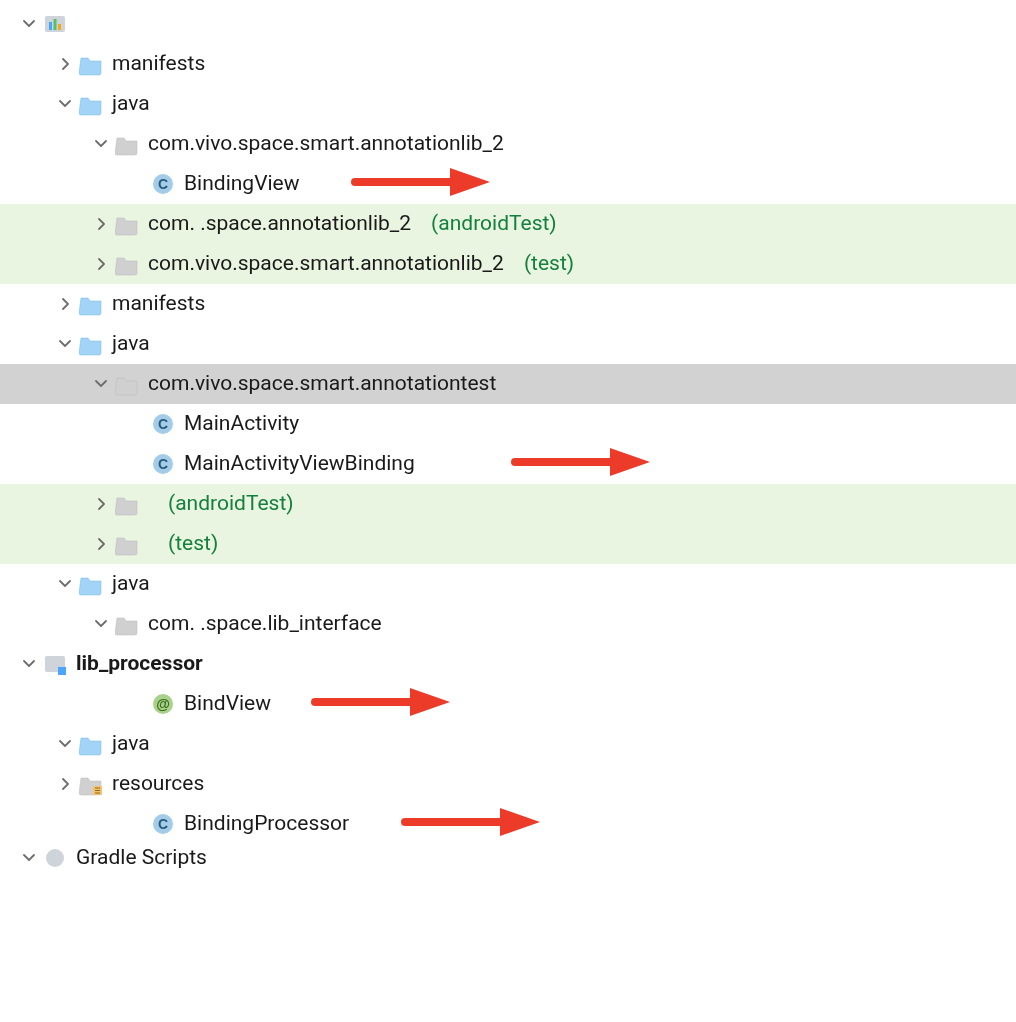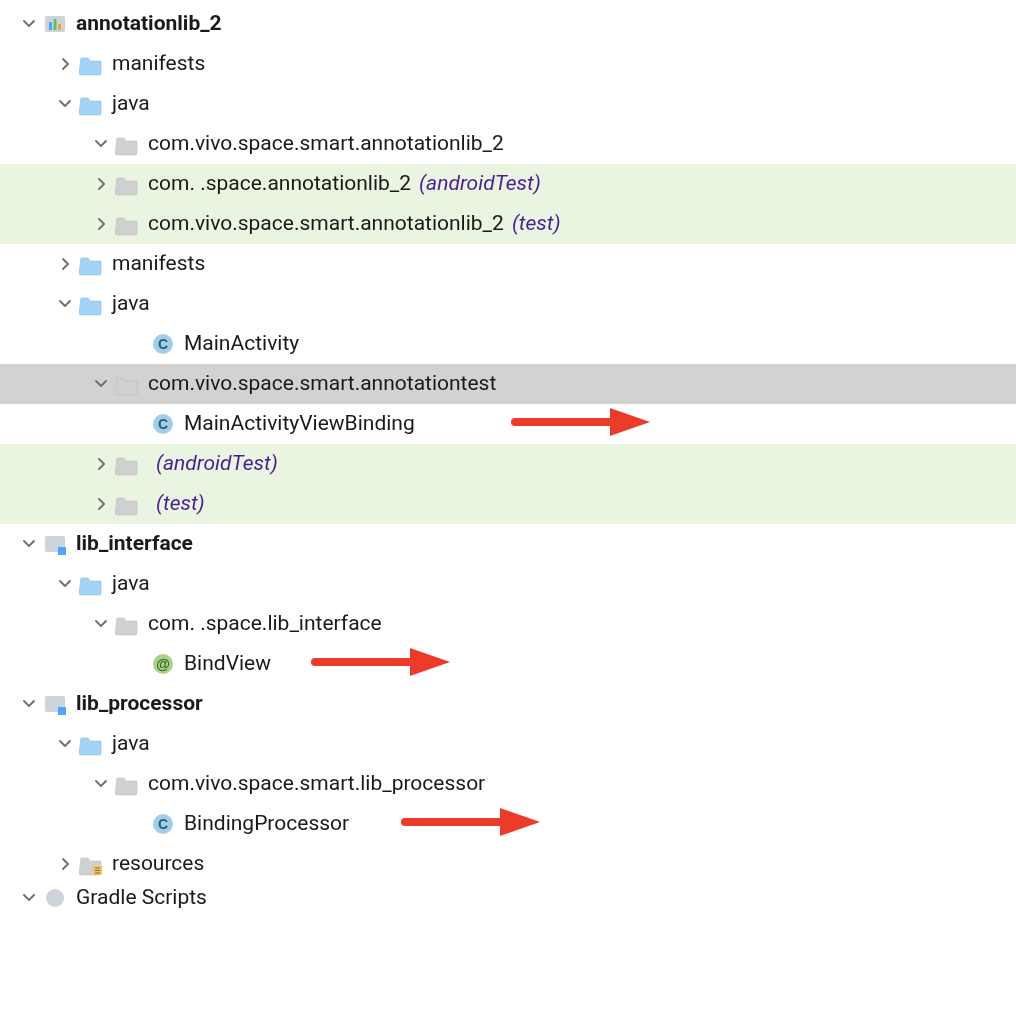--- a/index.html
+++ b/index.html
@@ -40,21 +40,21 @@
     width: 26px;
     height: 26px;
     display: inline-flex;
     align-items: center;
     justify-content: center;
     margin-right: 8px;
     flex-shrink: 0;
   }
   .icon svg { width: 24px; height: 24px; }
   .label { color: #1a1a1a; }
-  .suffix { color: #4c1d95; margin-left: 8px; font-style: italic; }
+  .suffix { color: #15803d; margin-left: 20px; }
   .arrow {
     position: absolute;
   }
   .arrow svg { width: 140px; height: 40px; }
   .bottom-partial {
     height: 28px;
     display: flex;
     align-items: center;
     color: #6a6a6a;
     overflow: hidden;
@@ -131,21 +131,20 @@
     <span class="chevron">
         <svg viewBox="0 0 12 12">
           <use href="#chev-down"></use>
         </svg>
       </span>
     <span class="icon">
         <svg viewBox="0 0 24 24">
           <use href="#module-bars"></use>
         </svg>
       </span>
-    <span class="label">annotationlib_2</span>
   </div>
 
   <div class="row">
     <span class="indent" style="width:54px"></span>
     <span class="chevron">
         <svg viewBox="0 0 12 12">
           <use href="#chev-right"></use>
         </svg>
       </span>
     <span class="icon">
@@ -179,20 +178,33 @@
         </svg>
       </span>
     <span class="icon">
         <svg viewBox="0 0 24 24">
           <use href="#folder-gray"></use>
         </svg>
       </span>
     <span class="label">com.vivo.space.smart.annotationlib_2</span>
   </div>
 
+  <div class="row">
+    <span class="indent" style="width:126px"></span>
+    <span class="nochev"></span>
+    <span class="icon">
+        <svg viewBox="0 0 24 24">
+          <use href="#class-c"></use>
+        </svg>
+      </span>
+    <span class="label">BindingView</span>
+    <span class="arrow" style="left:350px; top:-2px"><svg viewBox="0 0 140 40">
+          <use href="#red-arrow"></use>
+        </svg></span>
+  </div>
 
   <div class="row green">
     <span class="indent" style="width:90px"></span>
     <span class="chevron">
         <svg viewBox="0 0 12 12">
           <use href="#chev-right"></use>
         </svg>
       </span>
     <span class="icon">
         <svg viewBox="0 0 24 24">
@@ -243,44 +255,44 @@
         </svg>
       </span>
     <span class="icon">
         <svg viewBox="0 0 24 24">
           <use href="#folder-blue"></use>
         </svg>
       </span>
     <span class="label">java</span>
   </div>
 
+  <div class="row selected">
+    <span class="indent" style="width:90px"></span>
+    <span class="chevron">
+        <svg viewBox="0 0 12 12">
+          <use href="#chev-down"></use>
+        </svg>
+      </span>
+    <span class="icon">
+        <svg viewBox="0 0 24 24">
+          <use href="#folder-gray"></use>
+        </svg>
+      </span>
+    <span class="label">com.vivo.space.smart.annotationtest</span>
+  </div>
+
   <div class="row">
     <span class="indent" style="width:126px"></span>
     <span class="nochev"></span>
     <span class="icon">
         <svg viewBox="0 0 24 24">
           <use href="#class-c"></use>
         </svg>
       </span>
     <span class="label">MainActivity</span>
-  </div>
-
-  <div class="row selected">
-    <span class="indent" style="width:90px"></span>
-    <span class="chevron">
-        <svg viewBox="0 0 12 12">
-          <use href="#chev-down"></use>
-        </svg>
-      </span>
-    <span class="icon">
-        <svg viewBox="0 0 24 24">
-          <use href="#folder-gray"></use>
-        </svg>
-      </span>
-    <span class="label">com.vivo.space.smart.annotationtest</span>
   </div>
 
   <div class="row">
     <span class="indent" style="width:126px"></span>
     <span class="nochev"></span>
     <span class="icon">
         <svg viewBox="0 0 24 24">
           <use href="#class-c"></use>
         </svg>
       </span>
@@ -314,153 +326,125 @@
       </span>
     <span class="icon">
         <svg viewBox="0 0 24 24">
           <use href="#folder-gray"></use>
         </svg>
       </span>
     <span class="suffix">(test)</span>
   </div>
 
 
+
+  <div class="row">
+    <span class="indent" style="width:54px"></span>
+    <span class="chevron">
+        <svg viewBox="0 0 12 12">
+          <use href="#chev-down"></use>
+        </svg>
+      </span>
+    <span class="icon">
+        <svg viewBox="0 0 24 24">
+          <use href="#folder-blue"></use>
+        </svg>
+      </span>
+    <span class="label">java</span>
+  </div>
+
+  <div class="row">
+    <span class="indent" style="width:90px"></span>
+    <span class="chevron">
+        <svg viewBox="0 0 12 12">
+          <use href="#chev-down"></use>
+        </svg>
+      </span>
+    <span class="icon">
+        <svg viewBox="0 0 24 24">
+          <use href="#folder-gray"></use>
+        </svg>
+      </span>
+    <span class="label">com.          .space.lib_interface</span>
+  </div>
+
   <div class="row bold">
     <span class="indent" style="width:18px"></span>
     <span class="chevron">
         <svg viewBox="0 0 12 12">
           <use href="#chev-down"></use>
         </svg>
       </span>
     <span class="icon">
         <svg viewBox="0 0 24 24">
           <use href="#module-blue"></use>
         </svg>
       </span>
-    <span class="label">lib_interface</span>
-  </div>
-
-  <div class="row">
-    <span class="indent" style="width:54px"></span>
-    <span class="chevron">
-        <svg viewBox="0 0 12 12">
-          <use href="#chev-down"></use>
-        </svg>
-      </span>
-    <span class="icon">
-        <svg viewBox="0 0 24 24">
-          <use href="#folder-blue"></use>
-        </svg>
-      </span>
-    <span class="label">java</span>
-  </div>
-
-  <div class="row">
-    <span class="indent" style="width:90px"></span>
-    <span class="chevron">
-        <svg viewBox="0 0 12 12">
-          <use href="#chev-down"></use>
-        </svg>
-      </span>
-    <span class="icon">
-        <svg viewBox="0 0 24 24">
-          <use href="#folder-gray"></use>
-        </svg>
-      </span>
-    <span class="label">com.          .space.lib_interface</span>
+    <span class="label">lib_processor</span>
   </div>
 
   <div class="row">
     <span class="indent" style="width:126px"></span>
     <span class="nochev"></span>
     <span class="icon">
         <svg viewBox="0 0 24 24">
           <use href="#anno-at"></use>
         </svg>
       </span>
     <span class="label">BindView</span>
     <span class="arrow" style="left:310px; top:-2px"><svg viewBox="0 0 140 40">
           <use href="#red-arrow"></use>
         </svg></span>
   </div>
 
-  <div class="row bold">
-    <span class="indent" style="width:18px"></span>
-    <span class="chevron">
-        <svg viewBox="0 0 12 12">
-          <use href="#chev-down"></use>
-        </svg>
-      </span>
-    <span class="icon">
-        <svg viewBox="0 0 24 24">
-          <use href="#module-blue"></use>
-        </svg>
-      </span>
-    <span class="label">lib_processor</span>
-  </div>
-
   <div class="row">
     <span class="indent" style="width:54px"></span>
     <span class="chevron">
         <svg viewBox="0 0 12 12">
           <use href="#chev-down"></use>
         </svg>
       </span>
     <span class="icon">
         <svg viewBox="0 0 24 24">
           <use href="#folder-blue"></use>
         </svg>
       </span>
     <span class="label">java</span>
   </div>
 
-  <div class="row">
-    <span class="indent" style="width:90px"></span>
-    <span class="chevron">
-        <svg viewBox="0 0 12 12">
-          <use href="#chev-down"></use>
-        </svg>
-      </span>
-    <span class="icon">
-        <svg viewBox="0 0 24 24">
-          <use href="#folder-gray"></use>
-        </svg>
-      </span>
-    <span class="label">com.vivo.space.smart.lib_processor</span>
+
+  <div class="row">
+    <span class="indent" style="width:54px"></span>
+    <span class="chevron">
+        <svg viewBox="0 0 12 12">
+          <use href="#chev-right"></use>
+        </svg>
+      </span>
+    <span class="icon">
+        <svg viewBox="0 0 24 24">
+          <use href="#folder-res"></use>
+        </svg>
+      </span>
+    <span class="label">resources</span>
   </div>
 
   <div class="row">
     <span class="indent" style="width:126px"></span>
     <span class="nochev"></span>
     <span class="icon">
         <svg viewBox="0 0 24 24">
           <use href="#class-c"></use>
         </svg>
       </span>
     <span class="label">BindingProcessor</span>
     <span class="arrow" style="left:400px; top:-2px"><svg viewBox="0 0 140 40">
           <use href="#red-arrow"></use>
         </svg></span>
   </div>
 
-  <div class="row">
-    <span class="indent" style="width:54px"></span>
-    <span class="chevron">
-        <svg viewBox="0 0 12 12">
-          <use href="#chev-right"></use>
-        </svg>
-      </span>
-    <span class="icon">
-        <svg viewBox="0 0 24 24">
-          <use href="#folder-res"></use>
-        </svg>
-      </span>
-    <span class="label">resources</span>
-  </div>
-
   <div class="bottom-partial">
     <span class="indent" style="width:18px"></span>
     <span class="chevron">
         <svg viewBox="0 0 12 12">
           <use href="#chev-down"></use>
         </svg>
       </span>
     <span class="icon">
         <svg viewBox="0 0 24 24">
           <circle cx="12" cy="12" r="9" fill="#cfd4da"></circle>

